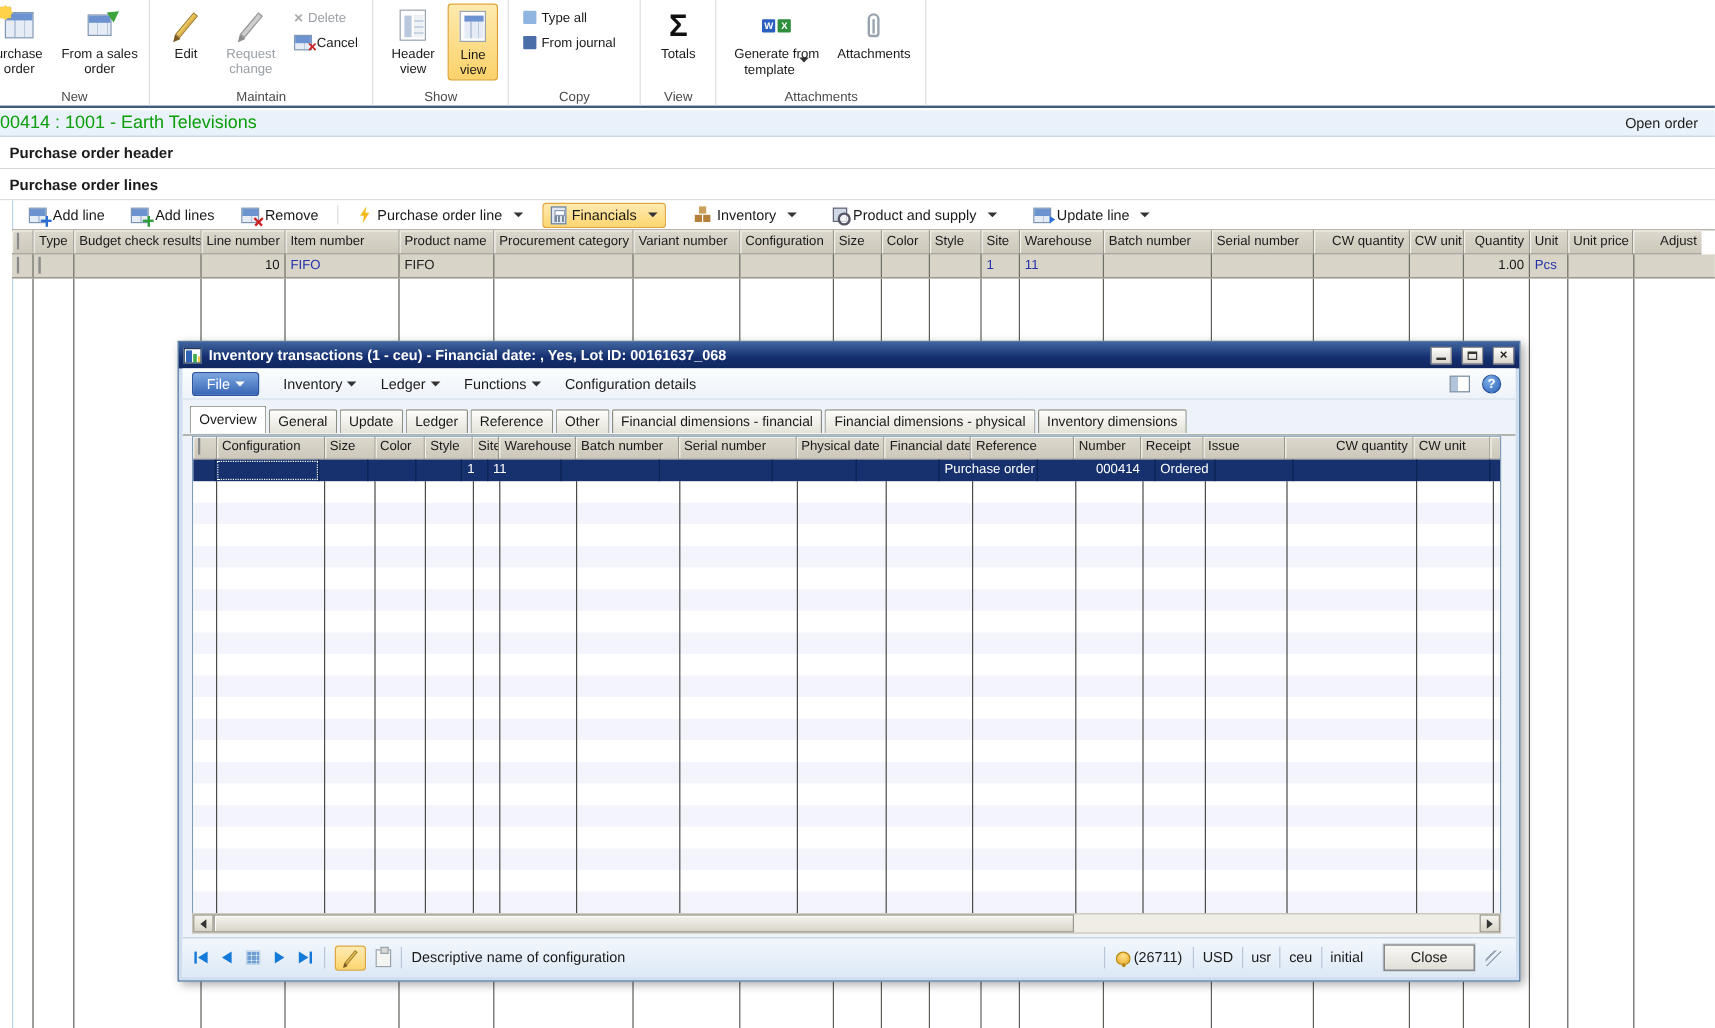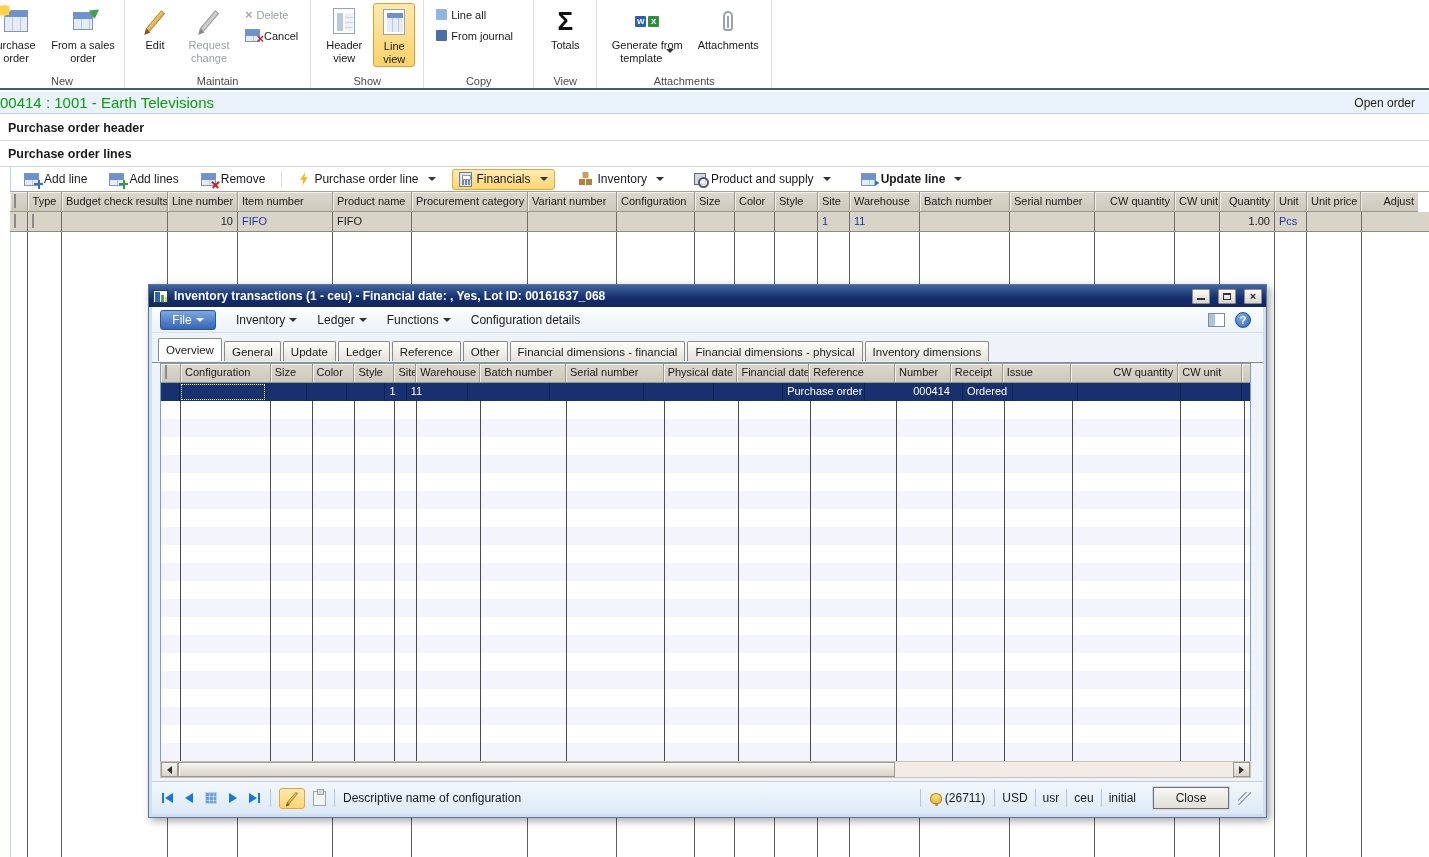--- a/index.html
+++ b/index.html
@@ -231,21 +231,21 @@
     </div>
     <span class="rgroup-label">Show</span>
   </div>
 
   <div class="rgroup" style="min-width:110px;">
     <div class="smallstack">
       <div class="smallbtn">
         <span style="display:inline-flex;">
             <span class="docsq" style="background:#8fb6e0;"></span>
           </span>
-        <span>Line all</span>
+        <span>Type all</span>
       </div>
       <div class="smallbtn">
         <span style="display:inline-flex;">
             <span class="docsq" style="background:#4a6ea8;"></span>
           </span>
         <span>From journal</span>
       </div>
     </div>
     <span class="rgroup-label">Copy</span>
   </div>
@@ -326,21 +326,21 @@
   <div class="tbtn" style="margin-left:8px;">
     <span class="boxes"></span>
     <span>Inventory</span>
       <span class="arr-down"></span>
   </div>
   <div class="tbtn" style="margin-left:8px;">
     <span class="prodbox"></span>
     <span>Product and supply</span>
       <span class="arr-down"></span>
   </div>
-  <div class="tbtn" style="margin-left:8px;font-weight:bold;">
+  <div class="tbtn" style="margin-left:8px;">
     <span style="position:relative;display:inline-flex;">
         <span class="tbl small"></span>
         <span class="tri-r" style="border-left-color:#2b6fd4;transform:scale(.6);position:absolute;right:-5px;bottom:-2px;"></span>
       </span>
     <span>Update line</span>
       <span class="arr-down"></span>
   </div>
 </div>
 
 <div class="content-left-line"></div>

